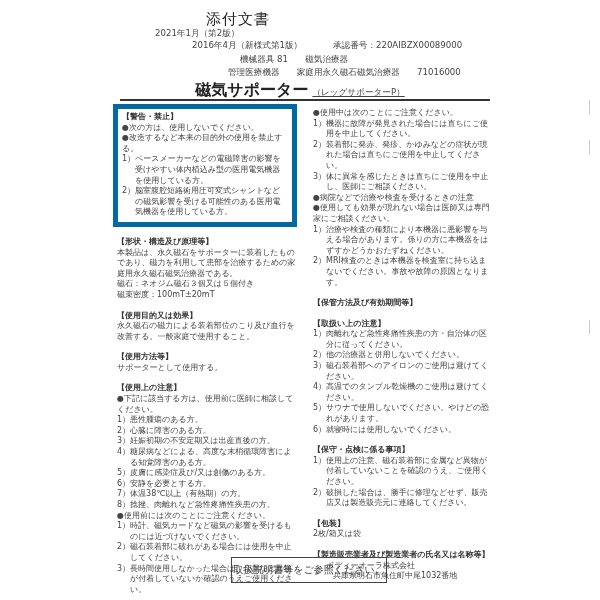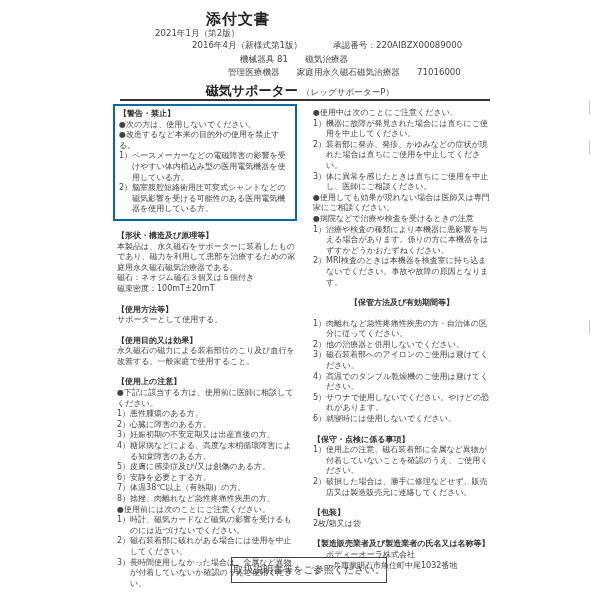--- a/index.html
+++ b/index.html
@@ -2,38 +2,38 @@
 <html><head>
   <meta charset="utf-8">
   <style>
     html, body { margin: 0; padding: 0; background: #ffffff; }
     body {
       width: 600px; height: 600px; position: relative; overflow: hidden;
       font-family: "DejaVu Sans", sans-serif; color: #333;
     }
     .doc-title {
       position: absolute; top: 10px; left: 0; width: 476px; text-align: center;
-      font-size: 15px; font-weight: bold; color: #222; letter-spacing: 1px;
+      font-size: 15px; font-weight: normal; color: #222; letter-spacing: 1px;
     }
     .meta-line { position: absolute; font-size: 8.6px; color: #444; white-space: nowrap; }
     .product-line {
       position: absolute; top: 80px; left: 0; width: 600px; text-align: center;
       white-space: nowrap;
     }
-    .product-name { font-size: 13px; font-weight: bold; color: #222; }
-    .product-sub { font-size: 8.6px; color: #444; margin-left: 4px; }
+    .product-name { font-size: 16px; font-weight: bold; color: #222; }
+    .product-sub { font-size: 8.6px; color: #444; margin-left: 4px; text-decoration: underline; }
     .rule {
       position: absolute; left: 120px; top: 99px; width: 370px; height: 2px;
       background: #333;
     }
     .col { position: absolute; font-size: 8px; line-height: 10.6px; color: #444; }
     .col-left { left: 117px; top: 104px; width: 182px; }
     .col-right { left: 313px; top: 108px; width: 178px; }
     .warn-box {
-      border: 2px solid #0369a1; padding: 3px 4px 4px 4px; margin-left: -4px;
+      border: 5px solid #0369a1; padding: 3px 4px 4px 4px; margin-left: -4px;
       box-sizing: border-box; width: 184px;
     }
     .sec-head { font-weight: bold; color: #333; }
     .sec { margin-bottom: 10px; }
     .sec-tight { margin-bottom: 0; }
     .line { white-space: nowrap; overflow: hidden; }
     .item { display: flex; }
     .item .num { flex: 0 0 13px; white-space: nowrap; }
     .item .txt { flex: 1; }
     .bullet { display: block; }
@@ -79,27 +79,27 @@
   </div>
 
   <div class="sec">
     <div class="sec-head">【形状・構造及び原理等】</div>
     <div>本製品は、永久磁石をサポーターに装着したものであり、磁力を利用して患部を治療するための家庭用永久磁石磁気治療器である。</div>
     <div>磁石：ネオジム磁石３個又は５個付き</div>
     <div>磁束密度：100mT±20mT</div>
   </div>
 
   <div class="sec">
+    <div class="sec-head">【使用目的又は効果】</div>
+    <div>永久磁石の磁力による装着部位のこり及び血行を改善する。一般家庭で使用すること。</div>
+  </div>
+
+  <div class="sec">
     <div class="sec-head">【使用方法等】</div>
     <div>サポーターとして使用する。</div>
-  </div>
-
-  <div class="sec">
-    <div class="sec-head">【使用目的又は効果】</div>
-    <div>永久磁石の磁力による装着部位のこり及び血行を改善する。一般家庭で使用すること。</div>
   </div>
 
   <div class="sec sec-tight">
     <div class="sec-head">【使用上の注意】</div>
     <div class="bullet">●下記に該当する方は、使用前に医師に相談してください。</div>
     <div class="item">
         <span class="num">1）</span>
         <span class="txt">悪性腫瘍のある方。</span>
       </div>
     <div class="item">
@@ -155,37 +155,38 @@
         <span class="txt">機器に故障が発見された場合には直ちにご使用を中止してください。</span>
       </div>
     <div class="item">
         <span class="num">2）</span>
         <span class="txt">装着部に発赤、発疹、かゆみなどの症状が現れた場合は直ちにご使用を中止してください。</span>
       </div>
     <div class="item">
         <span class="num">3）</span>
         <span class="txt">体に異常を感じたときは直ちにご使用を中止し、医師にご相談ください。</span>
       </div>
+    <div class="bullet">●病院などで治療や検査を受けるときの注意</div>
     <div class="bullet">●使用しても効果が現れない場合は医師又は専門家にご相談ください。</div>
-    <div class="bullet">●病院などで治療や検査を受けるときの注意</div>
     <div class="item">
         <span class="num">1）</span>
         <span class="txt">治療や検査の種類により本機器に悪影響を与える場合があります。係りの方に本機器をはずすかどうかおたずねください。</span>
       </div>
     <div class="item">
         <span class="num">2）</span>
         <span class="txt">MRI検査のときは本機器を検査室に持ち込まないでください。事故や故障の原因となります。</span>
       </div>
   </div>
 
-  <div class="sec" style="margin-top:10px;text-align:center;">
+  <div class="sec" style="margin-top:10px;">
     <div class="sec-head">【保管方法及び有効期間等】</div>
   </div>
 
   <div class="sec">
+    <div class="sec-head">【取扱い上の注意】</div>
     <div class="item">
         <span class="num">1）</span>
         <span class="txt">肉離れなど急性疼痛性疾患の方・自治体の区分に従ってください。</span>
       </div>
     <div class="item">
         <span class="num">2）</span>
         <span class="txt">他の治療器と併用しないでください。</span>
       </div>
     <div class="item">
         <span class="num">3）</span>

